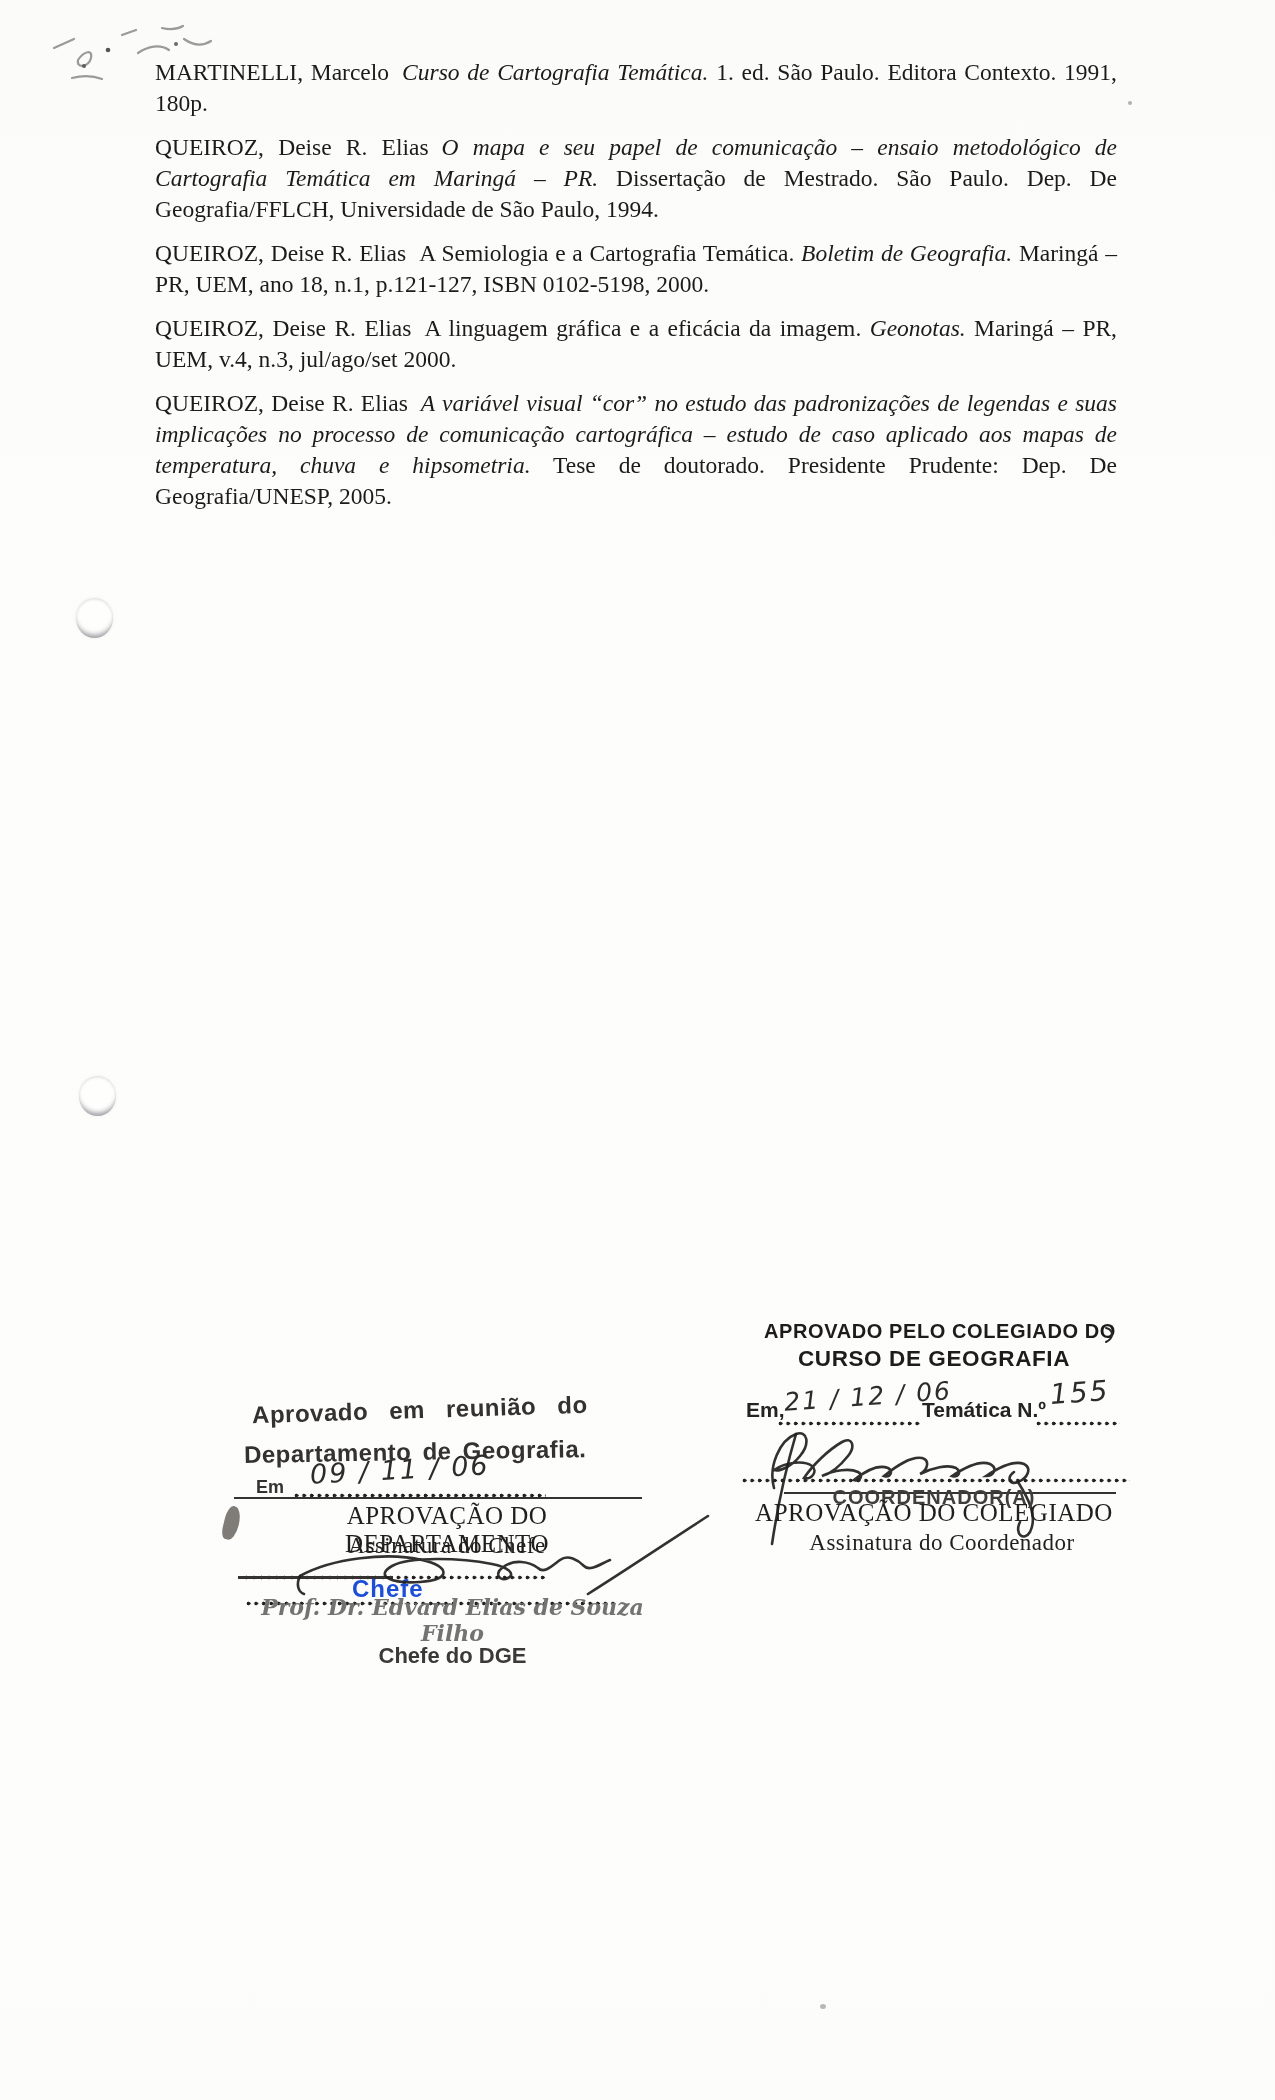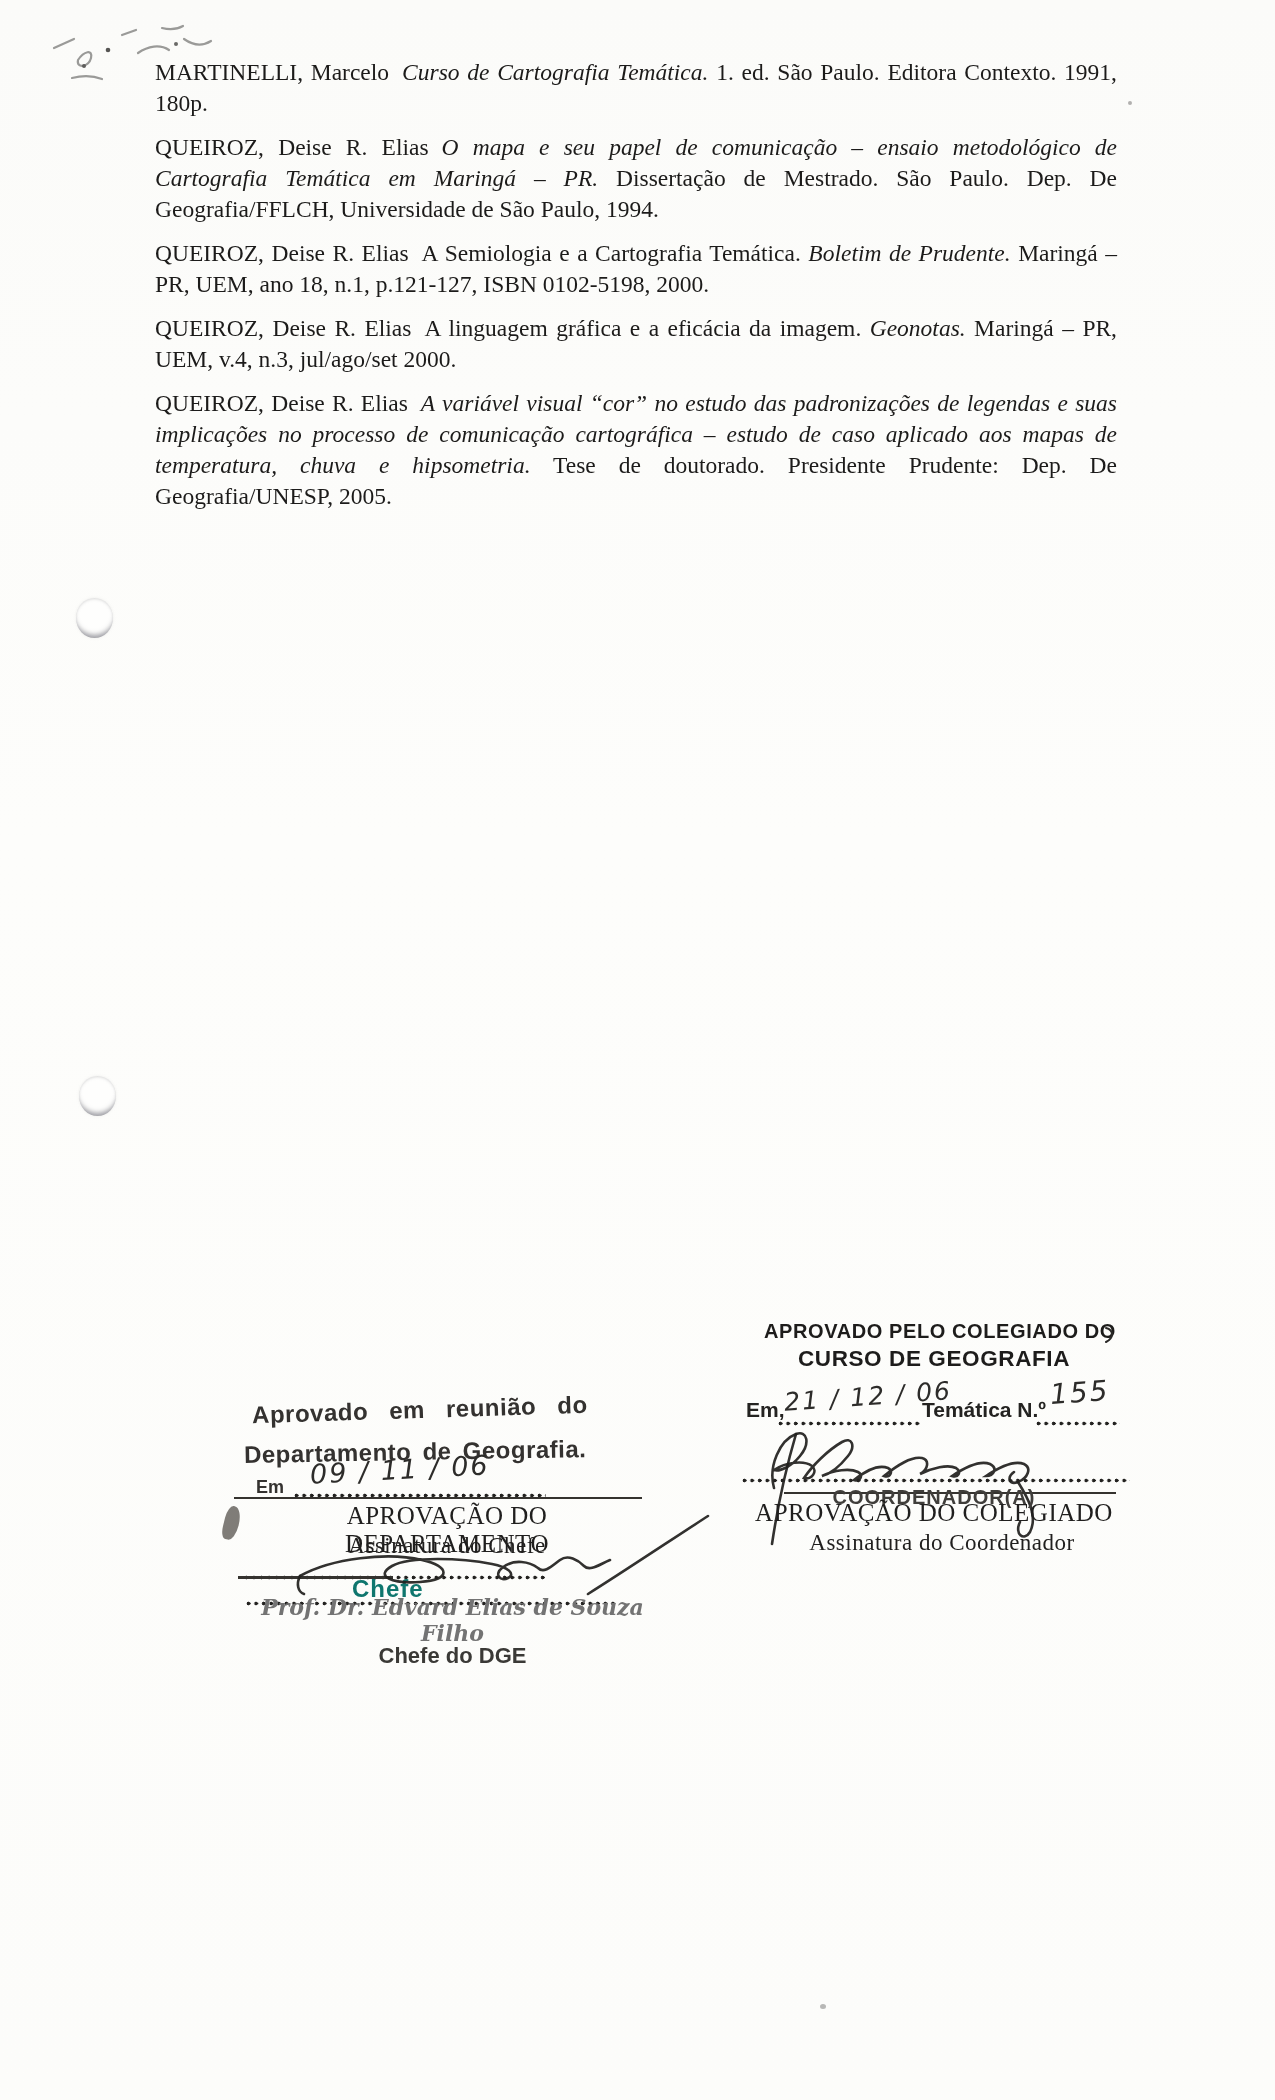--- a/index.html
+++ b/index.html
@@ -56,21 +56,21 @@
   .dept .stamp1{left:22px;top:4px;font-size:24px;font-weight:bold;word-spacing:14px;letter-spacing:.5px;transform:rotate(-1.8deg);}
   .dept .stamp2{left:14px;top:46px;font-size:24px;font-weight:bold;word-spacing:4px;letter-spacing:.5px;transform:rotate(-1deg);}
   .dept .em{left:26px;top:85px;font-size:18px;font-weight:bold;}
   .dept .hwdate{left:80px;top:62px;font-size:27px;transform:rotate(-3deg);}
   .dept .dots1{left:64px;top:101px;width:252px;}
   .dept .line1{left:4px;top:105px;width:408px;}
   .dept .aprov{left:16px;top:110px;width:402px;font-size:25px;}
   .dept .assin{left:16px;top:141px;width:402px;font-size:23px;}
   .dept .dots2{left:14px;top:183px;width:302px;}
   .dept .arrow{left:8px;top:184px;width:155px;height:3px;}
-  .dept .chefe{left:122px;top:183px;font-size:24px;font-weight:bold;letter-spacing:1px;color:#0f766e;}
+  .dept .chefe{left:122px;top:183px;font-size:24px;font-weight:bold;letter-spacing:1px;color:#1d4ed8;}
   .dept .dots3{left:16px;top:209px;width:372px;}
   .dept .name{left:0;top:202px;width:445px;font-family:"DejaVu Serif",serif;font-style:italic;font-weight:bold;font-size:22px;color:#737373;}
   .dept .role{left:0;top:251px;width:445px;font-size:22px;font-weight:bold;color:#3a3936;text-align:center;}
   
   .coleg{position:absolute;left:740px;top:1312px;width:395px;height:260px;}
   .coleg .t1{left:6px;top:8px;width:388px;font-size:20px;font-weight:bold;letter-spacing:.6px;color:#1d1c1b;}
   .coleg .t2{left:0;top:34px;width:388px;font-size:22.5px;font-weight:bold;letter-spacing:.6px;color:#1d1c1b;}
   .coleg .em{left:6px;top:86px;font-size:21px;font-weight:bold;color:#242321;}
   .coleg .hwdate{left:44px;top:70px;font-size:25px;transform:rotate(-4deg);}
   .coleg .dotsA{left:38px;top:109px;width:142px;}
@@ -101,21 +101,21 @@
 
 <div class="hole hole1"></div>
 <div class="hole hole2"></div>
 
 <div class="refs">
 
   <p class="ref"><span>MARTINELLI, Marcelo</span><span class="it gap">Curso de Cartografia Temática.</span><span> 1. ed. São Paulo. Editora Contexto. 1991, 180p.</span></p>
 
   <p class="ref"><span>QUEIROZ, Deise R. Elias</span><span class="it gap">O mapa e seu papel de comunicação – ensaio metodológico de Cartografia Temática em Maringá – PR.</span><span> Dissertação de Mestrado. São Paulo. Dep. De Geografia/FFLCH, Universidade de São Paulo, 1994.</span></p>
 
-  <p class="ref"><span>QUEIROZ, Deise R. Elias</span><span class="gap">A Semiologia e a Cartografia Temática. </span><span class="it">Boletim de Prudente.</span><span> Maringá – PR, UEM, ano 18, n.1, p.121-127, ISBN 0102-5198, 2000.</span></p>
+  <p class="ref"><span>QUEIROZ, Deise R. Elias</span><span class="gap">A Semiologia e a Cartografia Temática. </span><span class="it">Boletim de Geografia.</span><span> Maringá – PR, UEM, ano 18, n.1, p.121-127, ISBN 0102-5198, 2000.</span></p>
 
   <p class="ref"><span>QUEIROZ, Deise R. Elias</span><span class="gap">A linguagem gráfica e a eficácia da imagem. </span><span class="it">Geonotas.</span><span> Maringá – PR, UEM, v.4, n.3, jul/ago/set 2000.</span></p>
 
   <p class="ref"><span>QUEIROZ, Deise R. Elias</span><span class="it gap">A variável visual “cor” no estudo das padronizações de legendas e suas implicações no processo de comunicação cartográfica – estudo de caso aplicado aos mapas de temperatura, chuva e hipsometria.</span><span> Tese de doutorado. Presidente Prudente: Dep. De Geografia/UNESP, 2005.</span></p>
 </div>
 
 <div class="dept">
   <div class="abs sans stamp stamp1">Aprovado em reunião do</div>
   <div class="abs sans stamp stamp2">Departamento de Geografia.</div>
 

